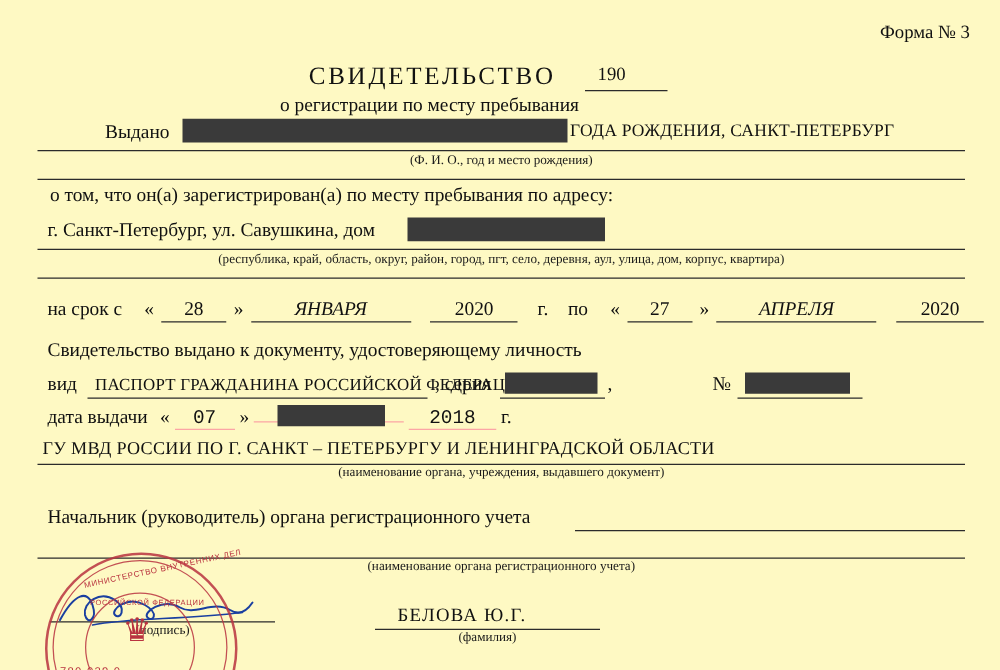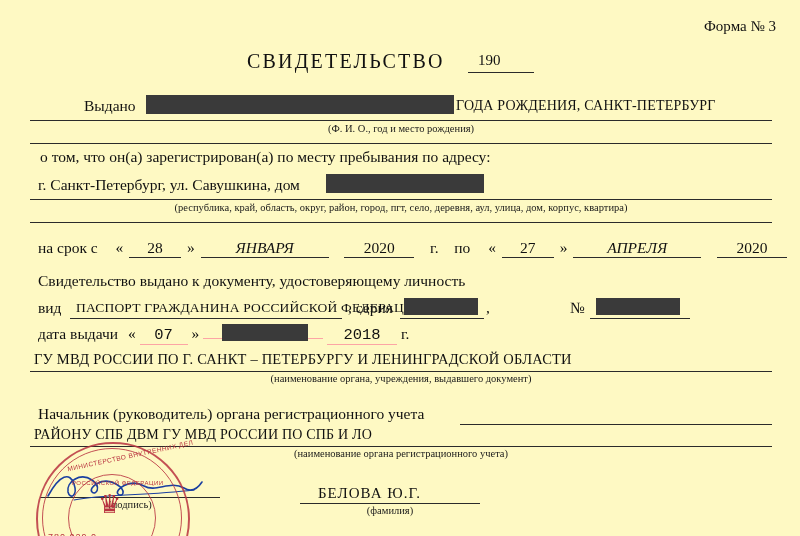--- a/index.html
+++ b/index.html
@@ -376,20 +376,21 @@
 </head>
 <body>
 
 <div class="page">
 
   <div class="abs" id="form-number">Форма № 3</div>
 
   <div class="abs" id="title-main">СВИДЕТЕЛЬСТВО</div>
   <div class="abs" id="title-number">190</div>
   <div class="abs line" id="title-number-underline"></div>
+  <div class="abs" id="title-sub">о регистрации по месту пребывания</div>
 
   <div class="abs" id="issued-label">Выдано</div>
   <div class="abs redact" id="issued-redact"></div>
   <div class="abs" id="issued-value">ГОДА РОЖДЕНИЯ, САНКТ-ПЕТЕРБУРГ</div>
   <div class="abs line" id="issued-line"></div>
   <div class="abs small-caption" id="issued-caption">(Ф. И. О., год и место рождения)</div>
 
   <div class="abs line" id="blank-line-2"></div>
 
   <div class="abs" id="statement">о том, что он(а) зарегистрирован(а) по месту пребывания по адресу:</div>
@@ -449,21 +450,20 @@
     <span>г.</span>
   </div>
   <div class="abs redact" id="doc-date-month-redact"></div>
 
   <div class="abs" id="issuer-org">ГУ  МВД  РОССИИ  ПО  Г. САНКТ – ПЕТЕРБУРГУ  И  ЛЕНИНГРАДСКОЙ ОБЛАСТИ</div>
   <div class="abs line" id="issuer-line"></div>
   <div class="abs small-caption" id="issuer-caption">(наименование органа, учреждения, выдавшего документ)</div>
 
   <div class="abs" id="chief-label">Начальник (руководитель) органа регистрационного учета</div>
   <div class="abs line" id="chief-line1"></div>
-  <div class="abs" id="chief-org2">РАЙОНУ СПБ ДВМ  ГУ  МВД  РОССИИ  ПО СПБ  И  ЛО</div>
   <div class="abs line" id="chief-line2"></div>
   <div class="abs small-caption" id="chief-caption">(наименование органа регистрационного учета)</div>
 
   <div class="abs line" id="sign-line"></div>
   <div class="abs small-caption" id="sign-caption">(подпись)</div>
 
   <div class="abs" id="fam-name">БЕЛОВА Ю.Г.</div>
   <div class="abs line" id="fam-line"></div>
   <div class="abs small-caption" id="fam-caption">(фамилия)</div>
 

